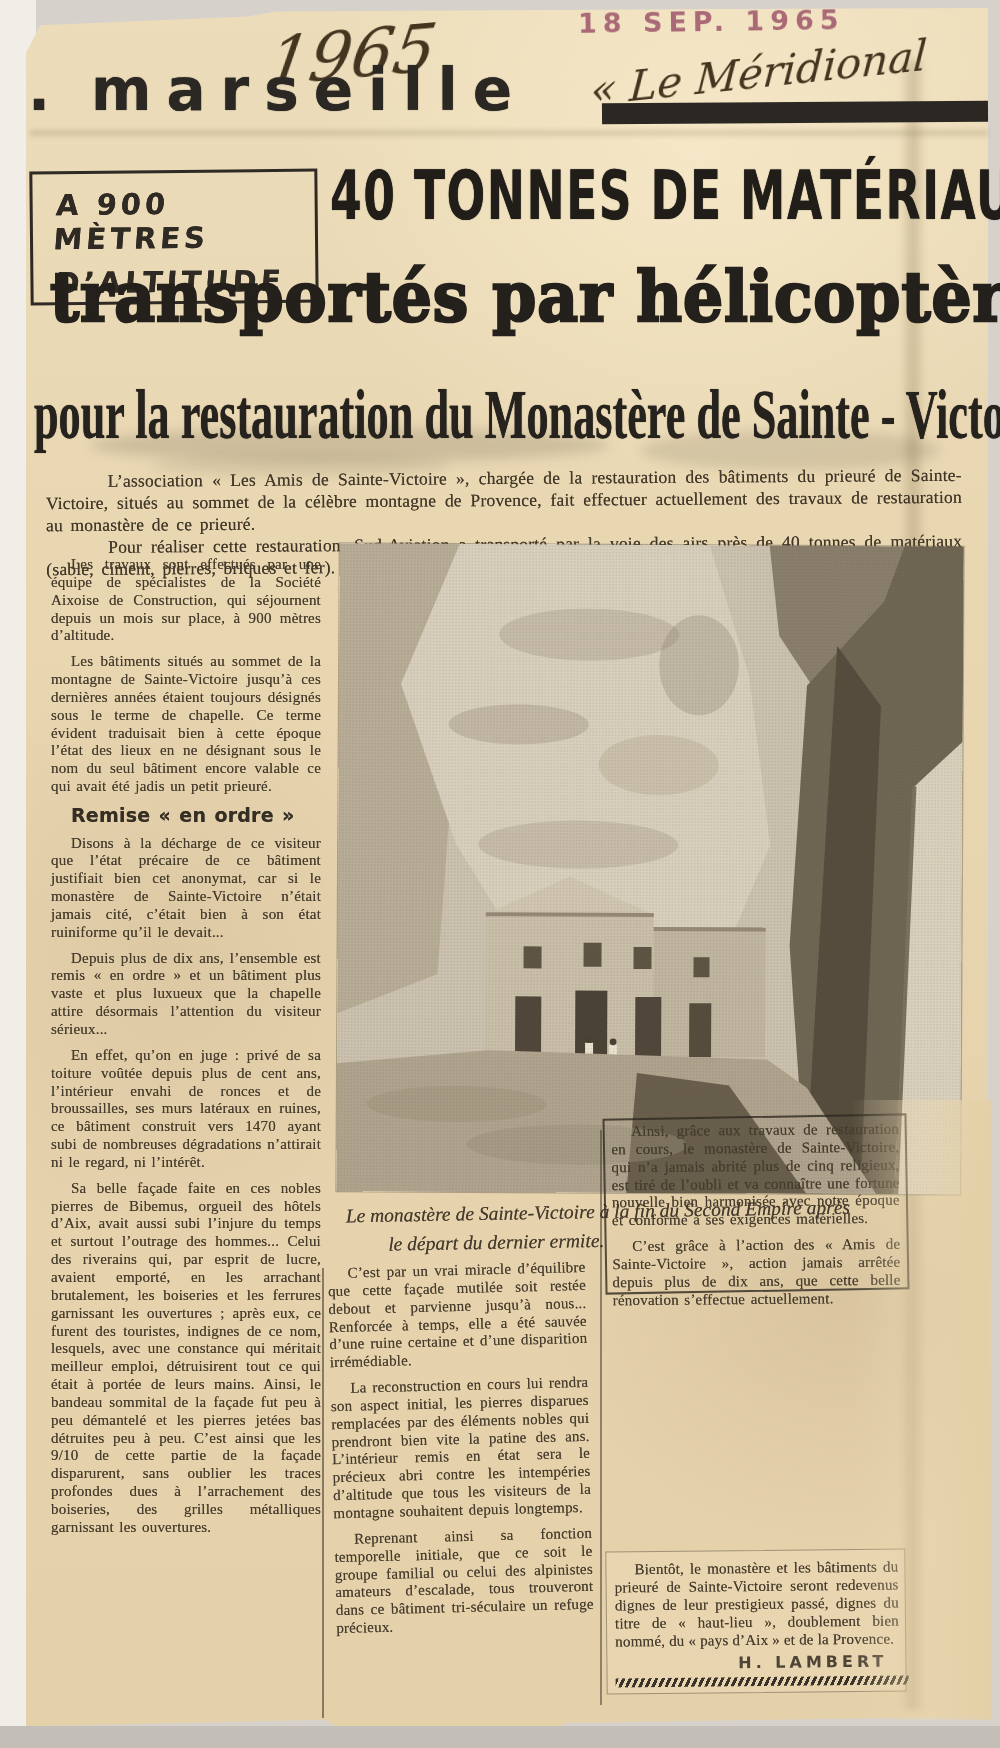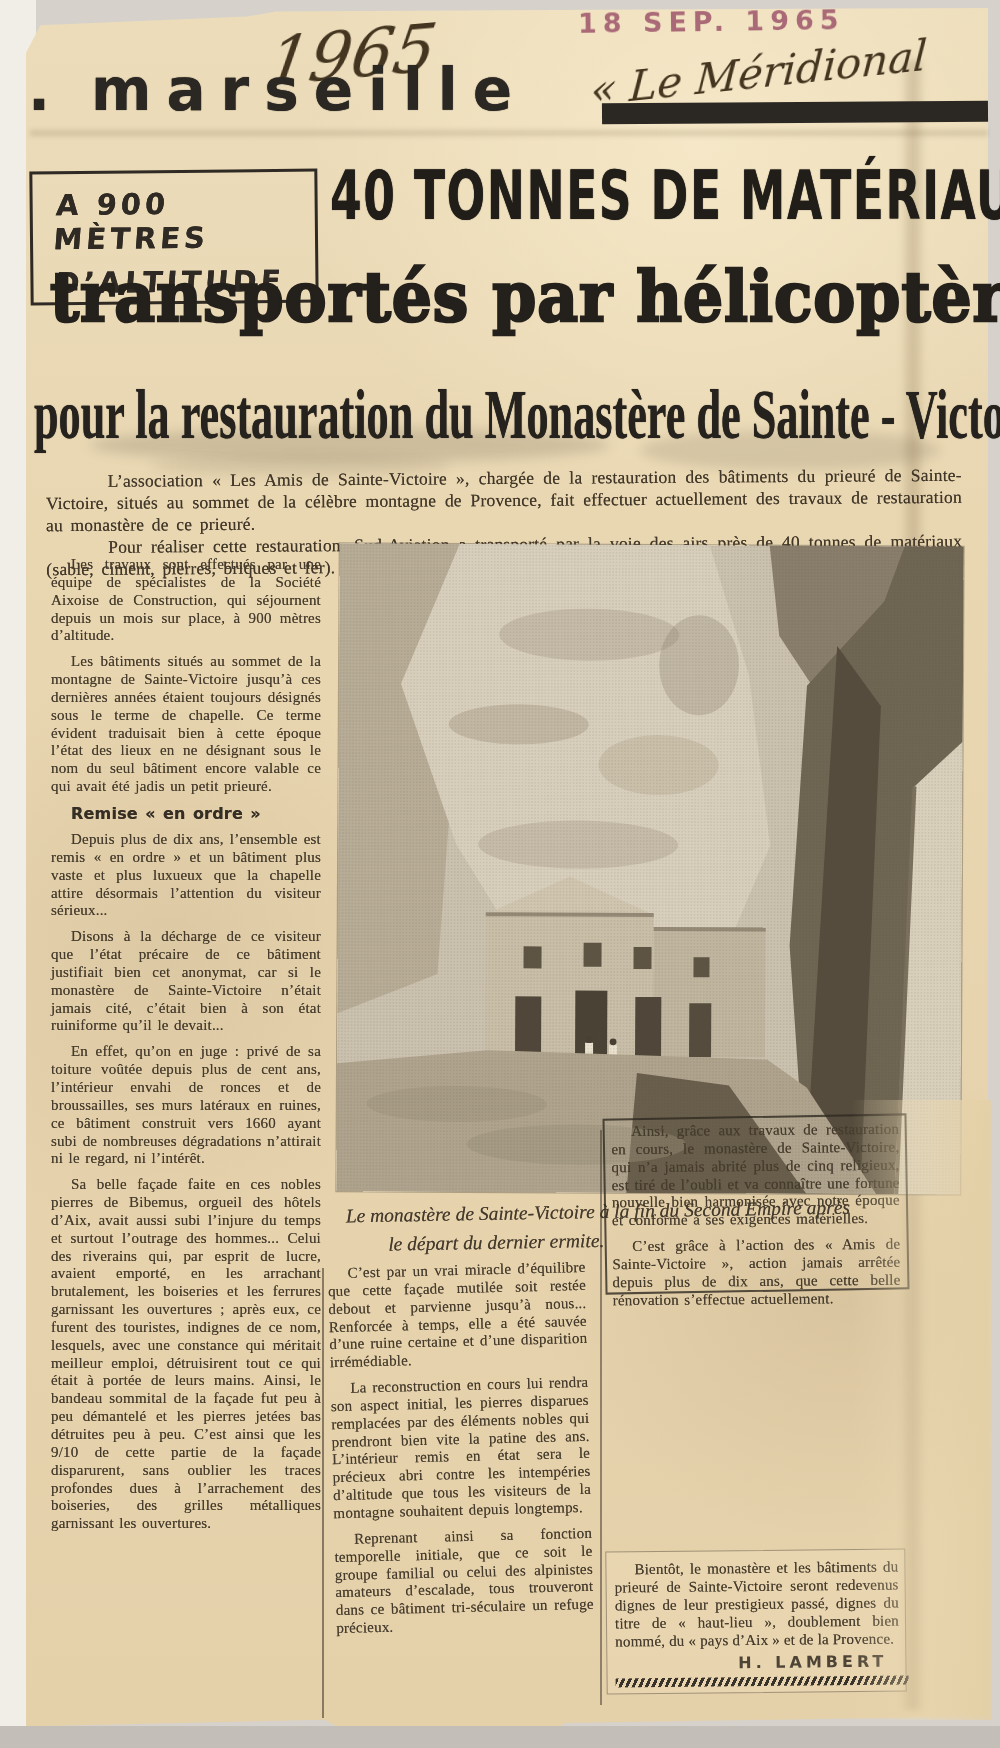--- a/index.html
+++ b/index.html
@@ -52,21 +52,21 @@
           font-family:"Liberation Serif",serif;font-weight:bold;font-size:56px;color:#26221d;
           transform:scaleX(.79) scaleY(1.25);transform-origin:left top;text-shadow:0 0 .8px #26221d;}
   
   .lead{position:absolute;left:46px;top:468px;width:916px;transform:rotate(-.4deg);}
   .lead p{margin:0;font-size:17.5px;line-height:1.25;color:#413729;text-align:justify;
           text-indent:62px;letter-spacing:.2px;word-spacing:3px;text-shadow:0 0 .4px rgba(65,55,41,.8);}
   .col{position:absolute;color:#463c2d;font-size:15px;line-height:1.19;text-align:justify;
        text-shadow:0 0 .4px rgba(70,60,45,.75);}
   .col p{margin:0 0 8px 0;text-indent:20px;letter-spacing:.2px;word-spacing:1.5px;}
   .col-left{left:51px;top:556px;width:270px;}
-  .subhead{font-family:"DejaVu Sans",sans-serif;font-weight:bold;font-size:16px;
+  .subhead{font-family:"DejaVu Sans",sans-serif;font-weight:bold;font-size:19px;
            letter-spacing:.5px;color:#352e25;margin:16px 0 12px 0;text-indent:0;text-align:left;}
   .col-mid{left:332px;top:1262px;width:258px;transform:rotate(-1.4deg);}
   .col-right{left:612px;top:1122px;width:288px;transform:rotate(-.5deg);}
   .rule-v1{position:absolute;left:322px;top:1268px;width:2px;height:450px;background:rgba(58,50,40,.55);}
   .rule-v2{position:absolute;left:600px;top:1130px;width:2px;height:575px;background:rgba(58,50,40,.5);}
   .piece-a-edge{position:absolute;left:604px;top:1116px;width:300px;height:172px;
                 border:2px solid rgba(48,41,33,.8);pointer-events:none;transform:rotate(-1deg);}
   .piece-c{position:absolute;left:606px;top:1550px;width:300px;transform:rotate(-.6deg);
            border:1px solid rgba(74,64,50,.45);padding:8px 6px 6px 8px;box-sizing:border-box;
            background:rgba(240,224,188,.35);}
@@ -117,23 +117,23 @@
 
   <div class="lead">
     <p>L’association « Les Amis de Sainte-Victoire », chargée de la restauration des bâtiments du prieuré de Sainte-Victoire, situés au sommet de la célèbre montagne de Provence, fait effectuer actuellement des travaux de restauration au monastère de ce prieuré.</p>
     <p>Pour réaliser cette restauration, Sud-Aviation a transporté par la voie des airs près de 40 tonnes de matériaux (sable, ciment, pierres, briques et fer).</p>
   </div>
 
   <div class="col col-left">
     <p>Les travaux sont effectués par une équipe de spécialistes de la Société Aixoise de Construction, qui séjournent depuis un mois sur place, à 900 mètres d’altitude.</p>
     <p>Les bâtiments situés au sommet de la montagne de Sainte-Victoire jusqu’à ces dernières années étaient toujours désignés sous le terme de chapelle. Ce terme évident traduisait bien à cette époque l’état des lieux en ne désignant sous le nom du seul bâtiment encore valable ce qui avait été jadis un petit prieuré.</p>
     <p class="subhead">Remise « en ordre »</p>
+    <p>Disons à la décharge de ce visiteur que l’état précaire de ce bâtiment justifiait bien cet anonymat, car si le monastère de Sainte-Victoire n’était jamais cité, c’était bien à son état ruiniforme qu’il le devait...</p>
     <p>Depuis plus de dix ans, l’ensemble est remis « en ordre » et un bâtiment plus vaste et plus luxueux que la chapelle attire désormais l’attention du visiteur sérieux...</p>
-    <p>Disons à la décharge de ce visiteur que l’état précaire de ce bâtiment justifiait bien cet anonymat, car si le monastère de Sainte-Victoire n’était jamais cité, c’était bien à son état ruiniforme qu’il le devait...</p>
-    <p>En effet, qu’on en juge : privé de sa toiture voûtée depuis plus de cent ans, l’intérieur envahi de ronces et de broussailles, ses murs latéraux en ruines, ce bâtiment construit vers 1660 ayant subi de nombreuses dégradations n’attirait ni le regard, ni l’intérêt.</p>
+    <p>En effet, qu’on en juge : privé de sa toiture voûtée depuis plus de cent ans, l’intérieur envahi de ronces et de broussailles, ses murs latéraux en ruines, ce bâtiment construit vers 1470 ayant subi de nombreuses dégradations n’attirait ni le regard, ni l’intérêt.</p>
     <p>Sa belle façade faite en ces nobles pierres de Bibemus, orgueil des hôtels d’Aix, avait aussi subi l’injure du temps et surtout l’outrage des hommes... Celui des riverains qui, par esprit de lucre, avaient emporté, en les arrachant brutalement, les boiseries et les ferrures garnissant les ouvertures ; après eux, ce furent des touristes, indignes de ce nom, lesquels, avec une constance qui méritait meilleur emploi, détruisirent tout ce qui était à portée de leurs mains. Ainsi, le bandeau sommital de la façade fut peu à peu démantelé et les pierres jetées bas détruites peu à peu. C’est ainsi que les 9/10 de cette partie de la façade disparurent, sans oublier les traces profondes dues à l’arrachement des boiseries, des grilles métalliques garnissant les ouvertures.</p>
   </div>
 
   <div class="photo">
     <svg width="624" height="648" viewBox="0 0 624 648" xmlns="http://www.w3.org/2000/svg">
       <defs>
         <pattern id="ht" width="3.2" height="3.2" patternUnits="userSpaceOnUse">
           <circle cx="1.6" cy="1.6" r="0.75" fill="#3c352b"></circle>
         </pattern>
       </defs>

